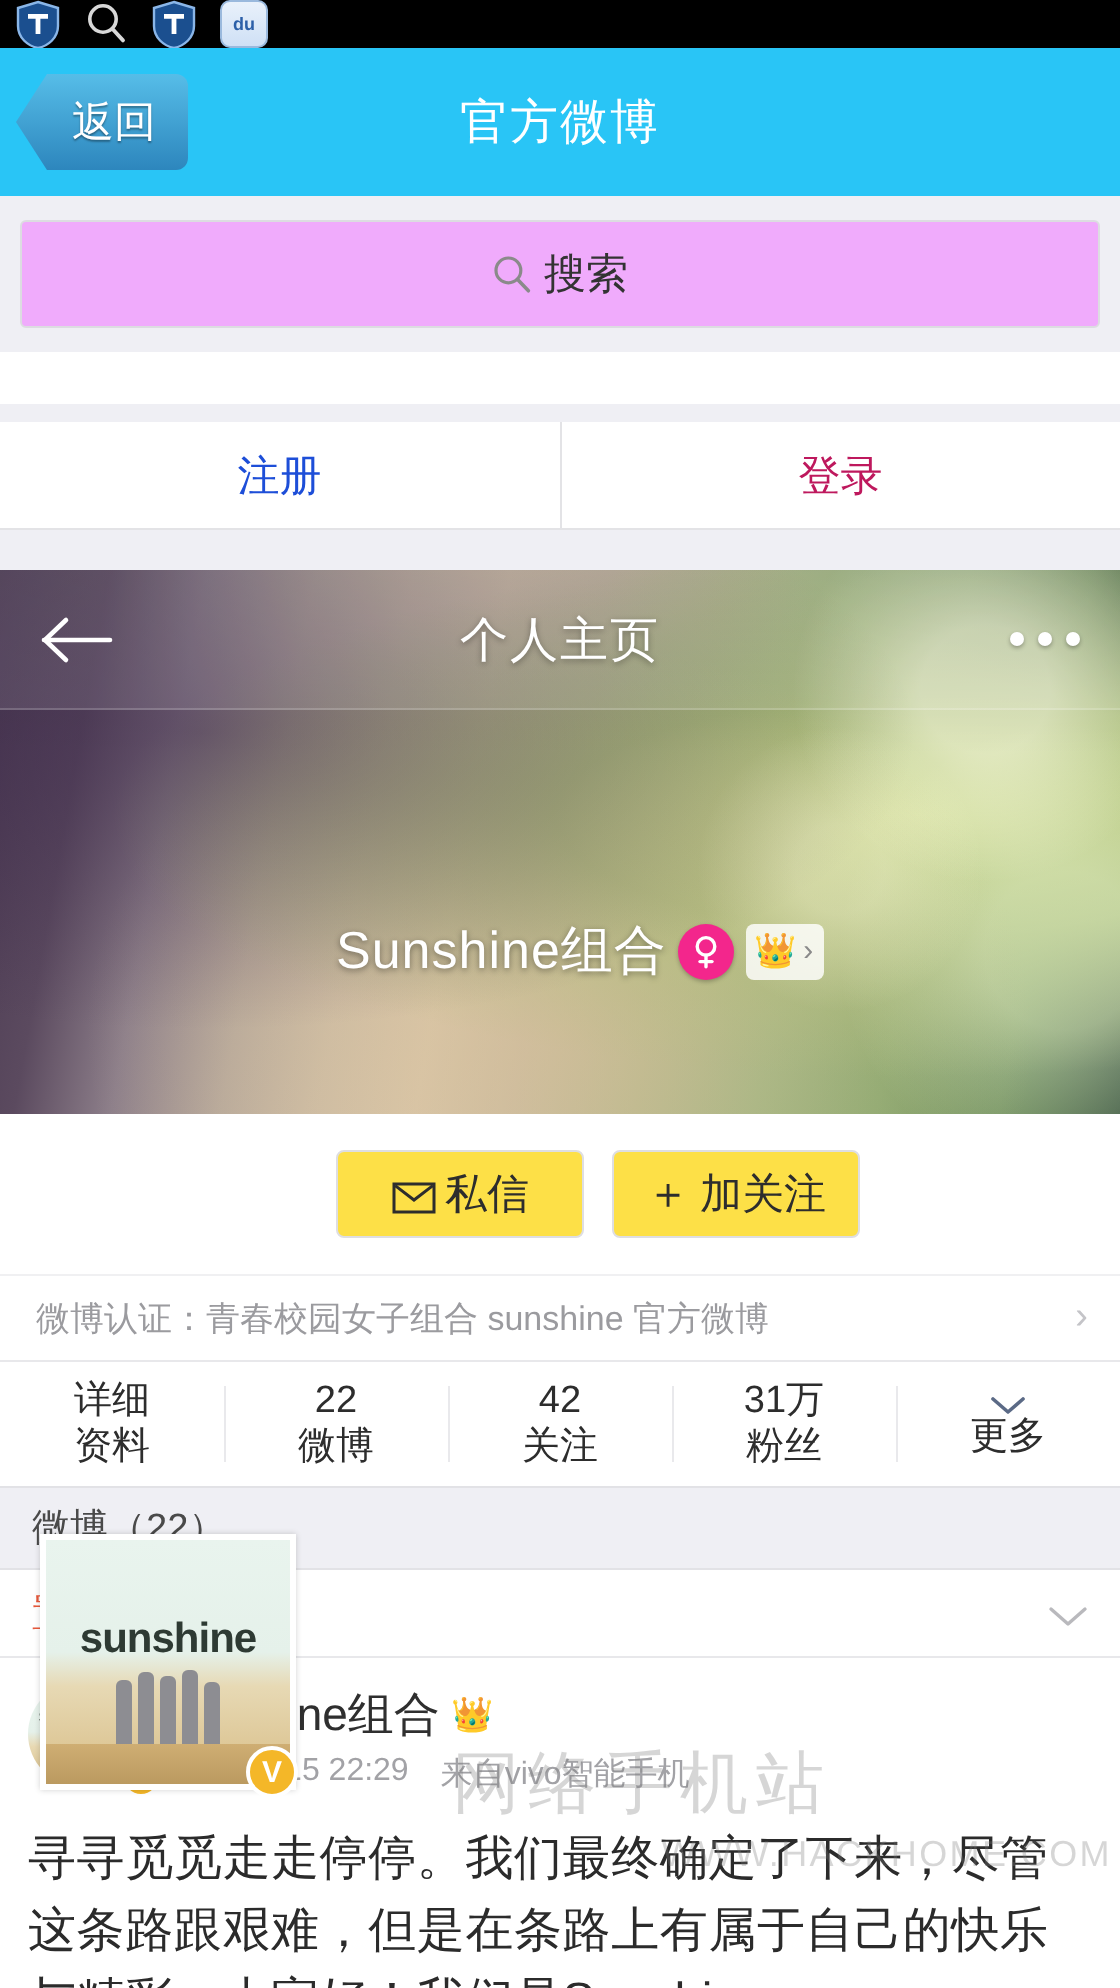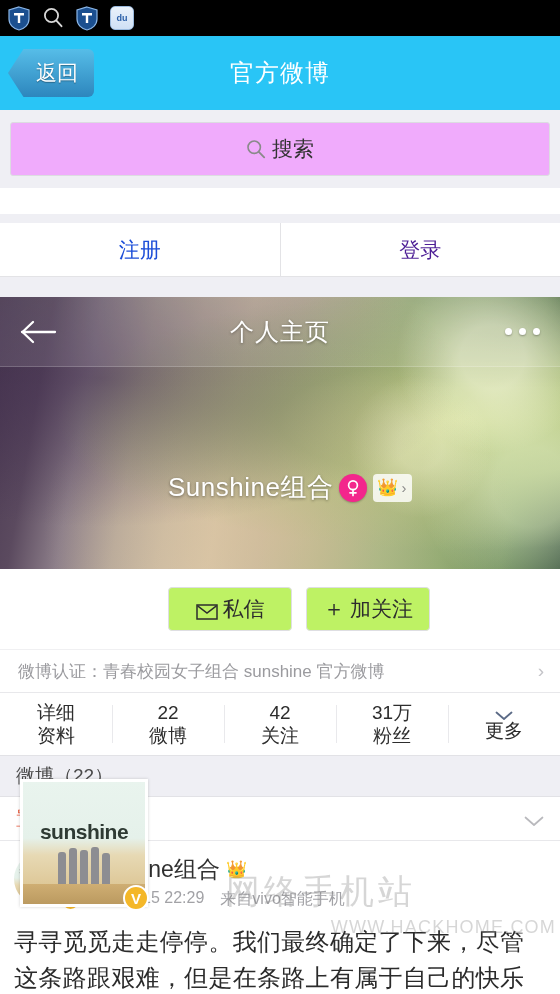--- a/index.html
+++ b/index.html
@@ -6,21 +6,21 @@
   html, body {
     width:560px; height:994px;
     font-family:"Liberation Sans","DejaVu Sans",sans-serif;
     background:#ffffff;
     overflow:hidden;
   }
   #app { position:relative; width:560px; height:994px; overflow:hidden; background:#efeff4; }
 
   
   .statusbar {
-    height:36px; background:#000; display:flex; align-items:center;
+    height:24px; background:#000; display:flex; align-items:center;
     padding:0 20px 0 8px; position:relative;
   }
   .sb-left { display:flex; align-items:center; gap:12px; }
   .sb-right { position:absolute; right:8px; top:0; height:36px; display:flex; align-items:center; gap:7px; }
   .sb-time { color:#6fd6f5; font-size:25px; letter-spacing:0.5px; font-weight:400; }
   .shield-icon { width:22px; height:25px; position:relative; display:inline-block; }
   .shield-icon svg { display:block; }
   .mag-icon { width:22px; height:24px; display:inline-block; }
   .baidu-icon {
     width:24px; height:24px; border-radius:5px;
@@ -55,21 +55,21 @@
     display:flex; align-items:center; justify-content:center; gap:6px;
   }
   .searchbox .slabel { color:#333; font-size:21px; }
   .searchbox .sicon { width:20px; height:20px; display:inline-block; }
 
   .whitegap { background:#fff; height:26px; }
   .graygap { background:#efeff4; height:9px; }
 
   
   .tabs { display:flex; background:#fff; height:54px; border-bottom:1px solid #e3e3e6; }
-  .tab { flex:1; display:flex; align-items:center; justify-content:center; font-size:21px; color:#4c1d95; }
+  .tab { flex:1; display:flex; align-items:center; justify-content:center; font-size:21px; color:#be185d; }
   .tab.active { color:#1d4ed8; }
   .tab + .tab { border-left:1px solid #e3e3e6; }
   .tabs-spacer { height:8px; background:#efeff4; }
 
   
   .profile { position:relative; }
   .banner {
     position:relative; height:272px; overflow:hidden;
     background:
       radial-gradient(circle at 88% 22%, rgba(255,255,235,.55) 0 6%, transparent 18%),
@@ -134,21 +134,21 @@
   .vbadge {
     position:absolute; left:123px; top:588px; width:26px; height:26px; border-radius:50%;
     background:#f4b728; border:2px solid #fff; z-index:6;
     display:flex; align-items:center; justify-content:center;
     color:#fff; font-size:15px; font-weight:bold; line-height:1;
   }
 
   .actions { background:#fff; height:80px; padding-left:168px; display:flex; align-items:center; gap:14px; }
   .abtn {
     height:44px; min-width:124px; padding:0 14px;
-    border:1px solid #dedee2; border-radius:4px; background:#bef264;
+    border:1px solid #dedee2; border-radius:4px; background:#fde047;
     display:flex; align-items:center; justify-content:center; gap:5px;
     font-size:21px; color:#2d2d2d;
   }
   .abtn .env { width:22px; height:16px; display:inline-block; }
   .abtn .plus { font-size:22px; line-height:1; }
 
   
   .verifyrow {
     background:#fff; height:44px; display:flex; align-items:center;
     padding:0 16px 0 18px; border-top:1px solid #f0f0f2; border-bottom:1px solid #e8e8eb;gap:42px;

